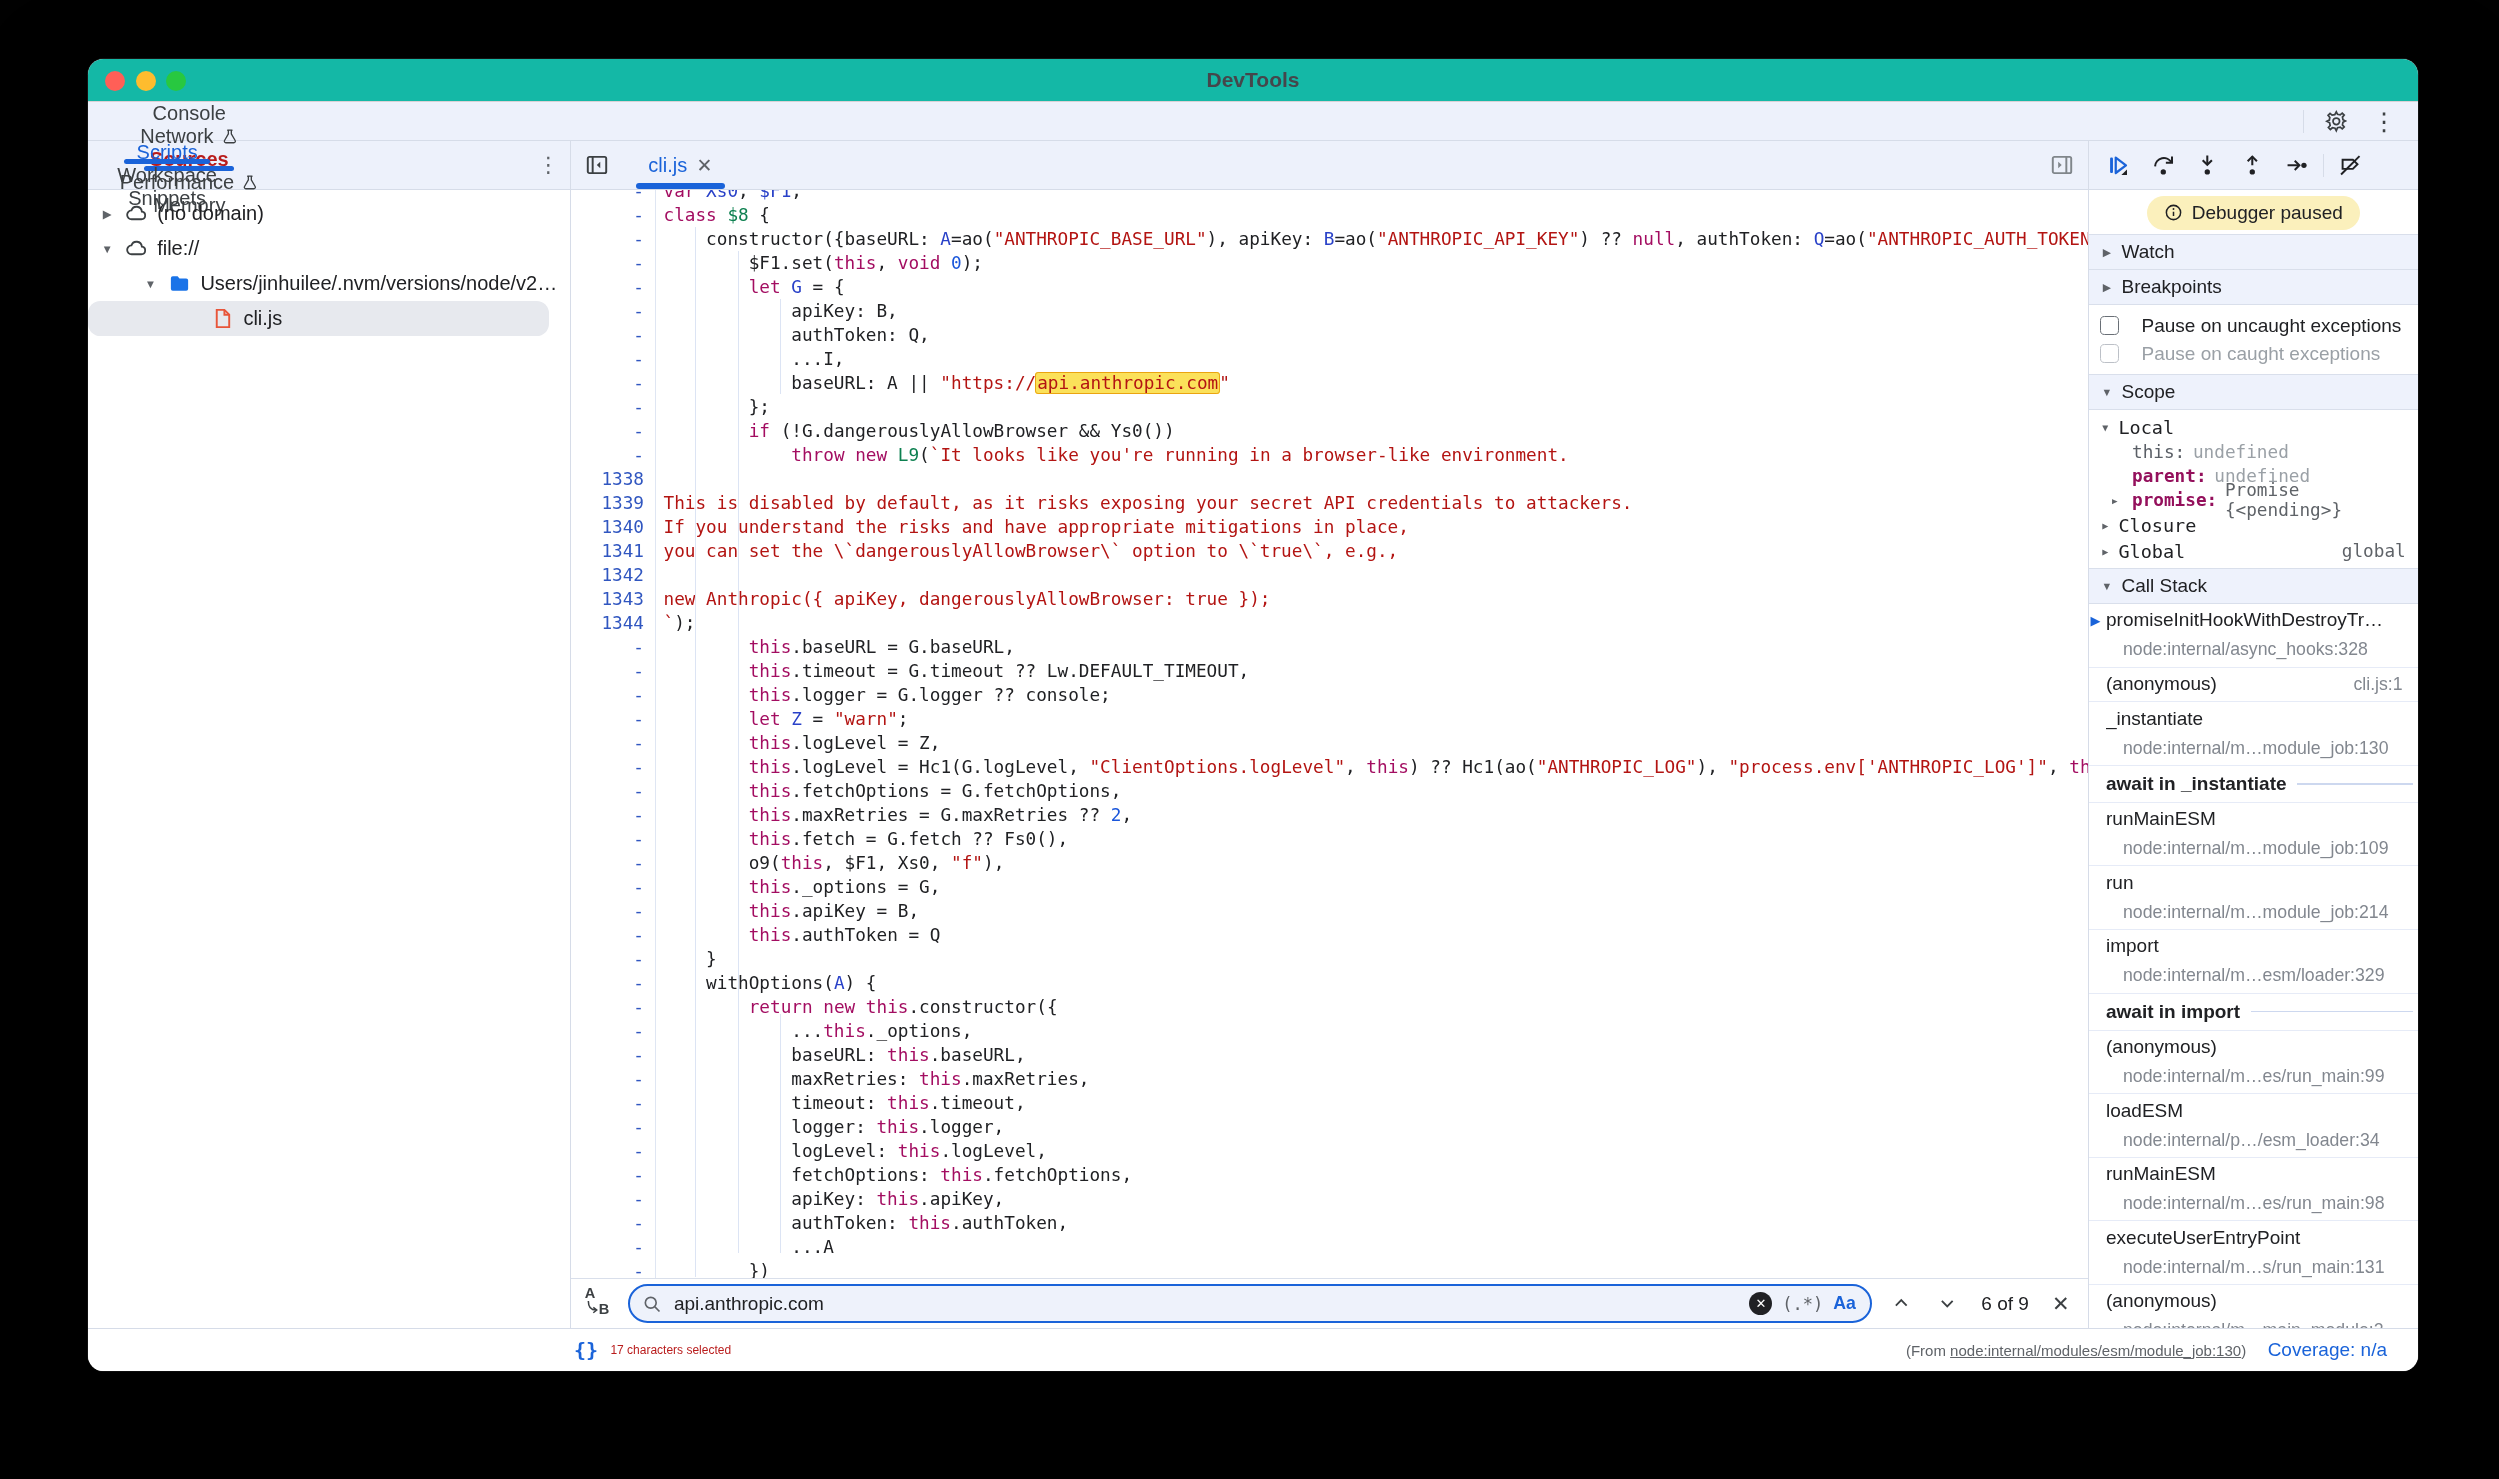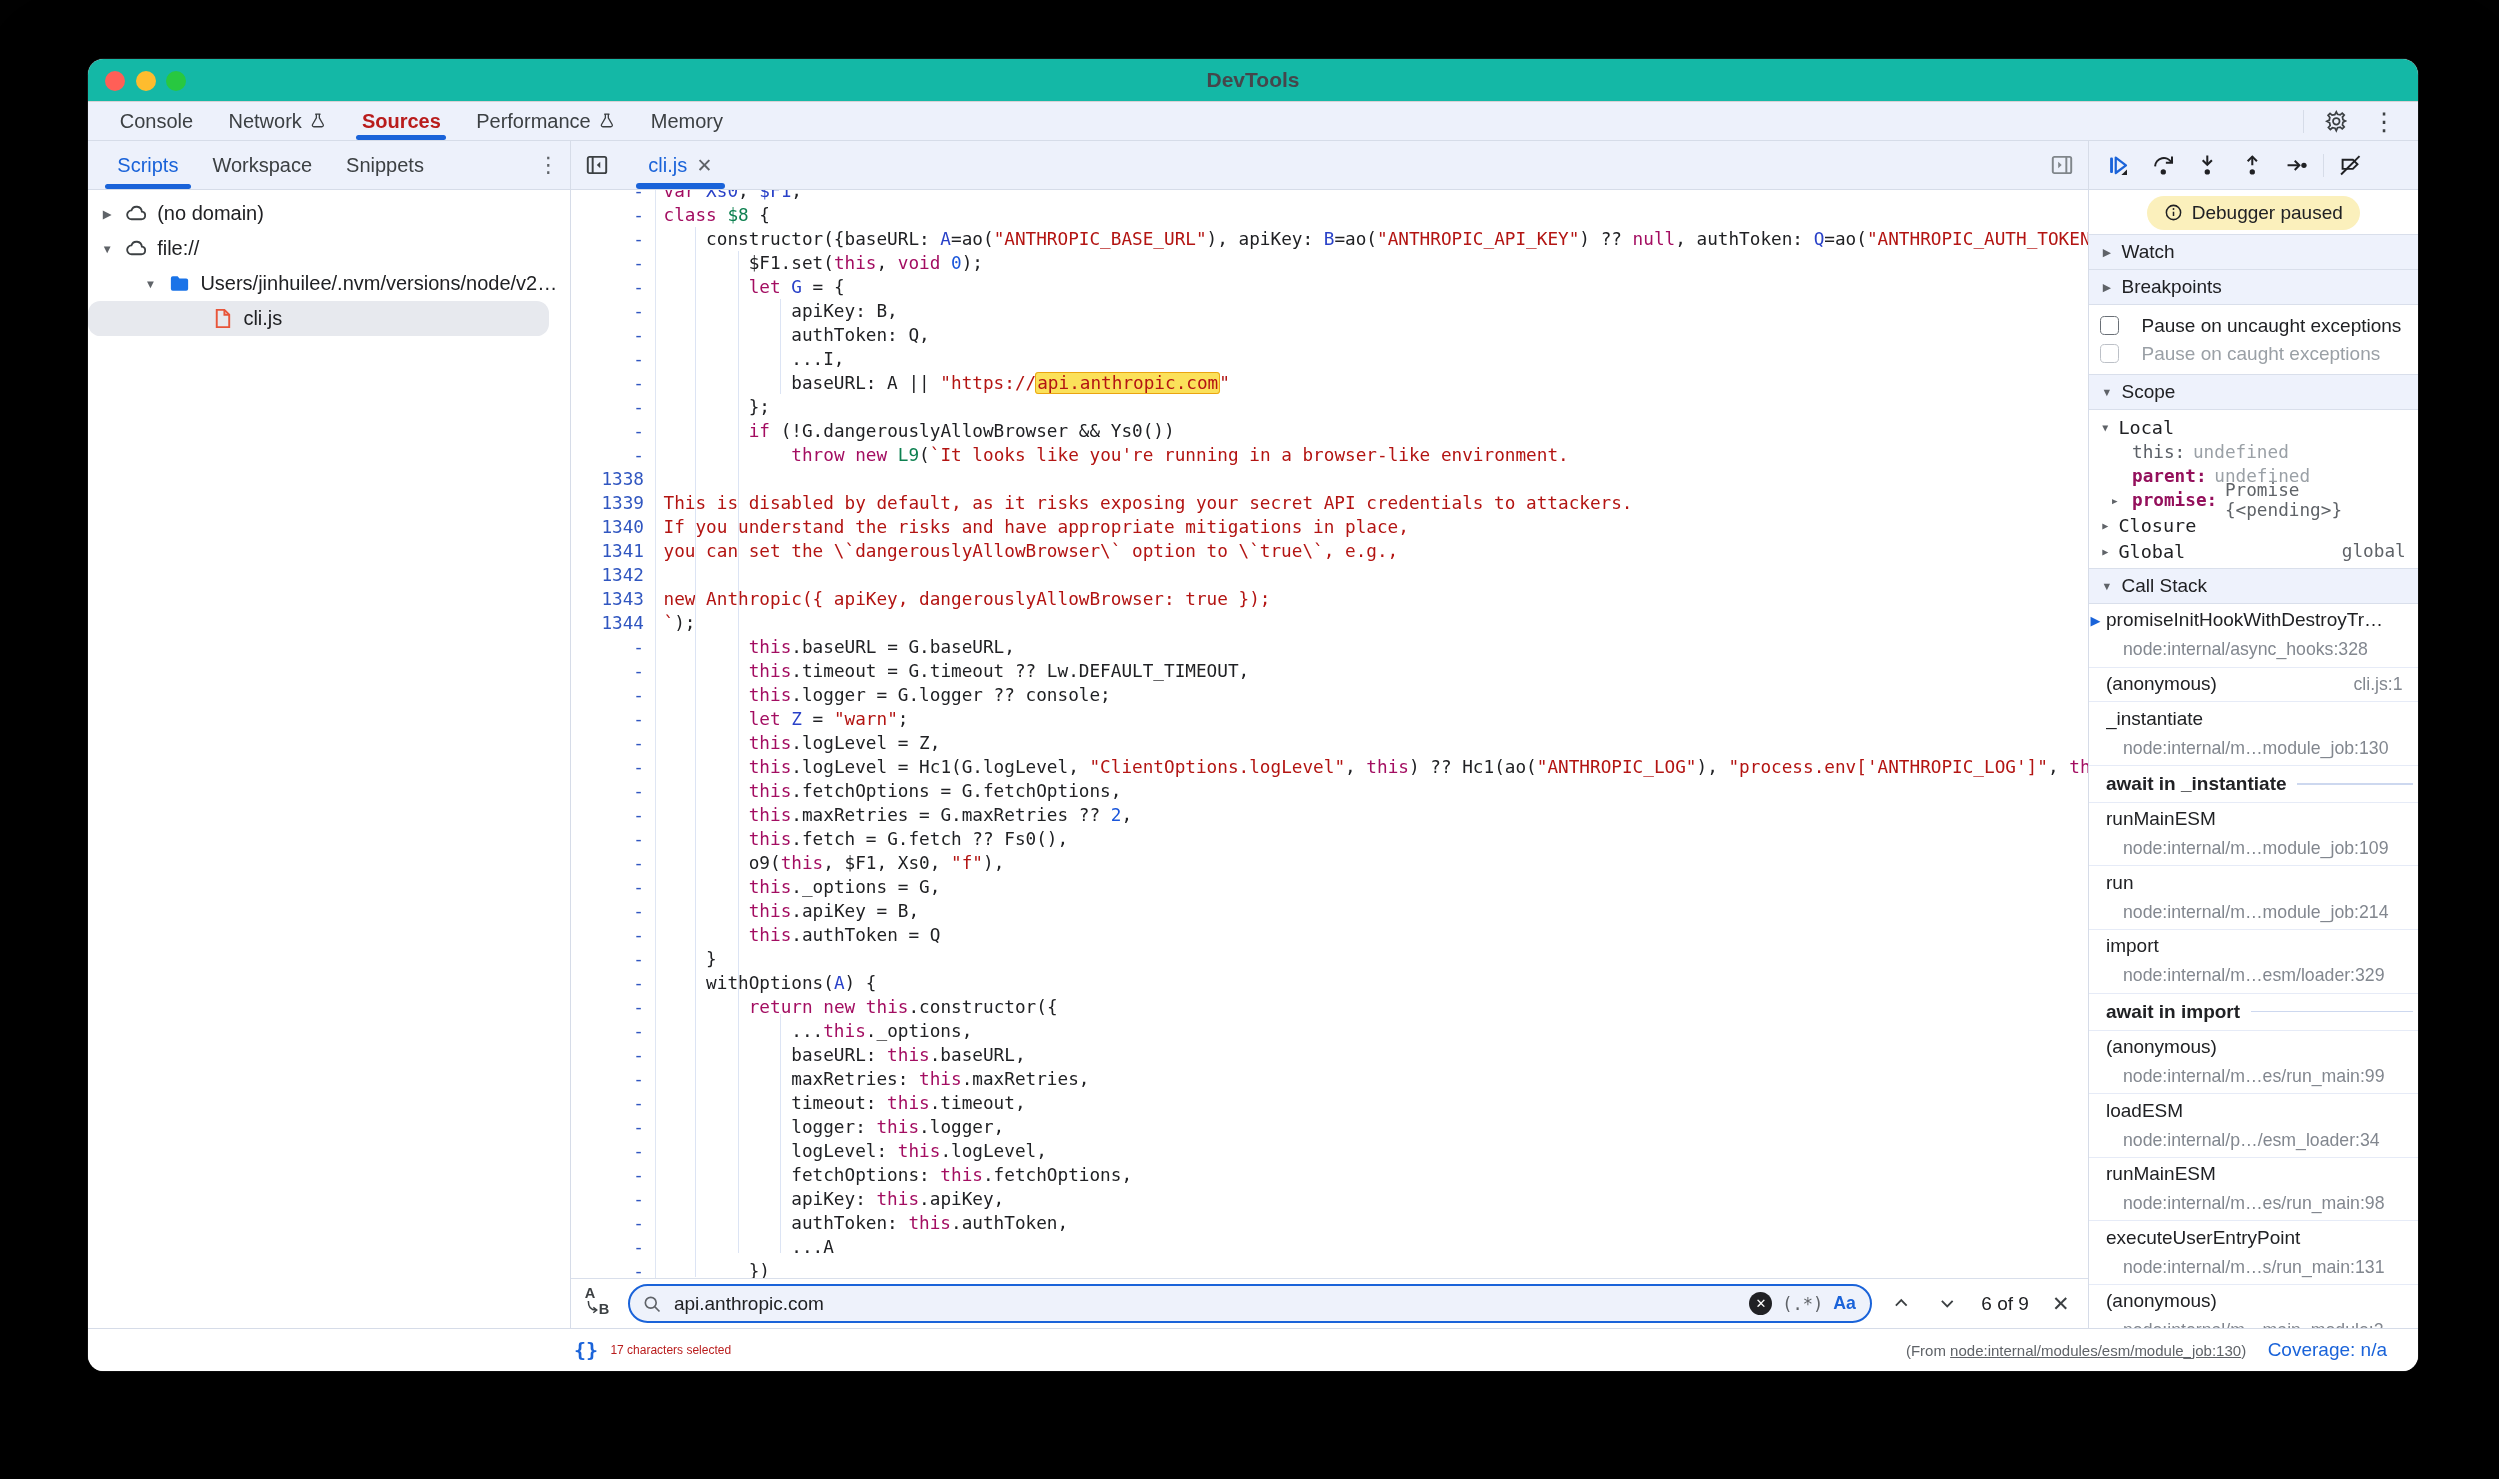--- a/index.html
+++ b/index.html
@@ -12,21 +12,21 @@
   .titlebar{height:42px;background:#14b8a6;border-bottom:0.8px solid #d9d2d5;position:relative;flex:none;}
   .tl{position:absolute;top:11.5px;width:20px;height:20px;border-radius:50%;}
   .tl.red{left:17px;background:#ff5f57;}
   .tl.yellow{left:48px;background:#febc2e;}
   .tl.green{left:78px;background:#28c840;}
   .title{position:absolute;left:0;right:0;top:0;line-height:42px;text-align:center;
          font-size:21px;font-weight:700;color:#45464b;}
   
   .main-tabs{height:38px;background:#edf1fb;border-bottom:0.8px solid #d6dce8;display:flex;
              align-items:center;padding:0 18.5px 0 14px;flex:none;}
-  .tabs{display:flex;align-items:center;height:100%;}
+  .tabs{display:flex;align-items:center;height:100%;flex-direction:column;}
   .tab{position:relative;height:100%;display:flex;align-items:center;padding:0 17.7px;gap:7px;
        font-size:20px;color:#3c4043;cursor:default;}
   .tab.active{color:#b91c1c;font-weight:bold;}
   .tab.active::after{content:'';position:absolute;left:12.3px;right:12.3px;bottom:0;height:5.4px;
                      border-radius:3.1px;background:#1a63d9;}
   .tab svg{width:17.7px;height:17.7px;color:#3c4043;}
   .mt-right{margin-left:auto;display:flex;align-items:center;gap:17px;}
   .vdiv{width:0.8px;height:23px;background:#d6dce8;}
   .icon-btn{width:31px;height:31px;display:flex;align-items:center;justify-content:center;
             color:#3c4043;font-size:24.6px;}

